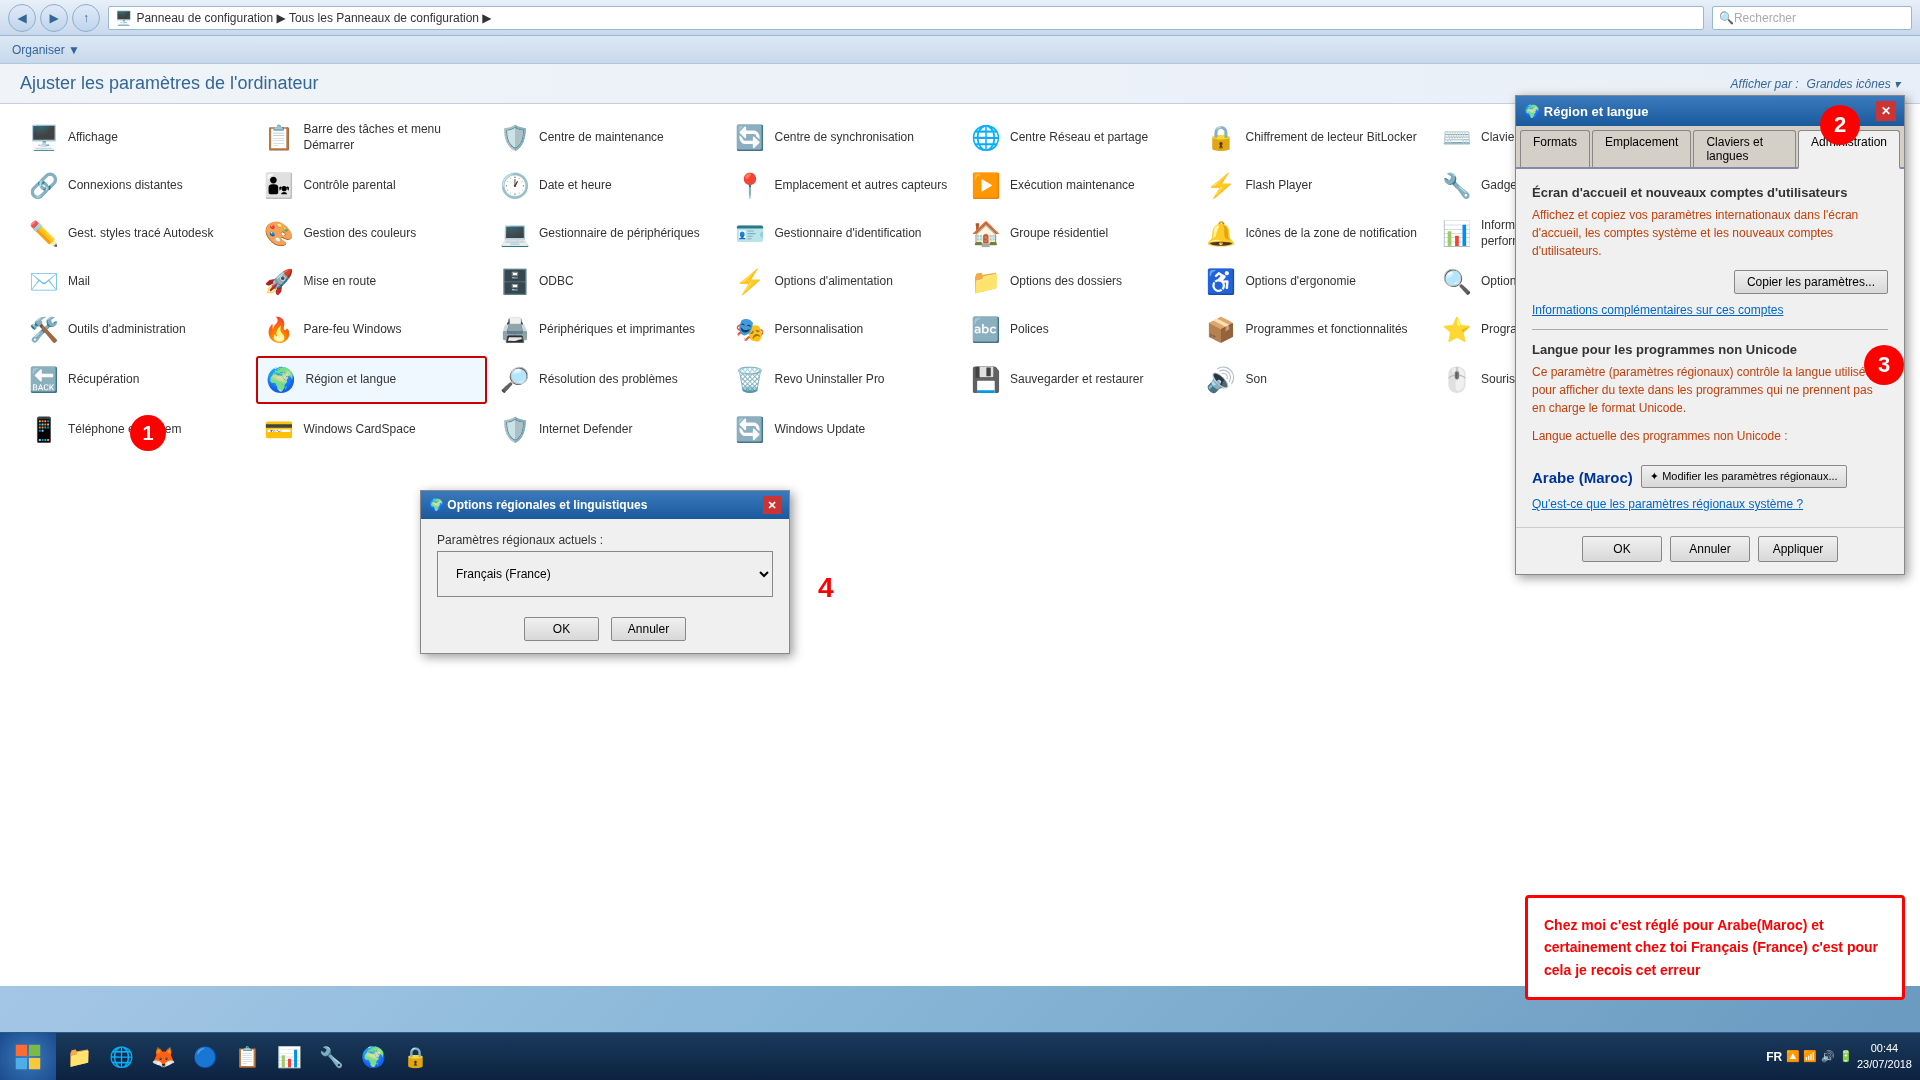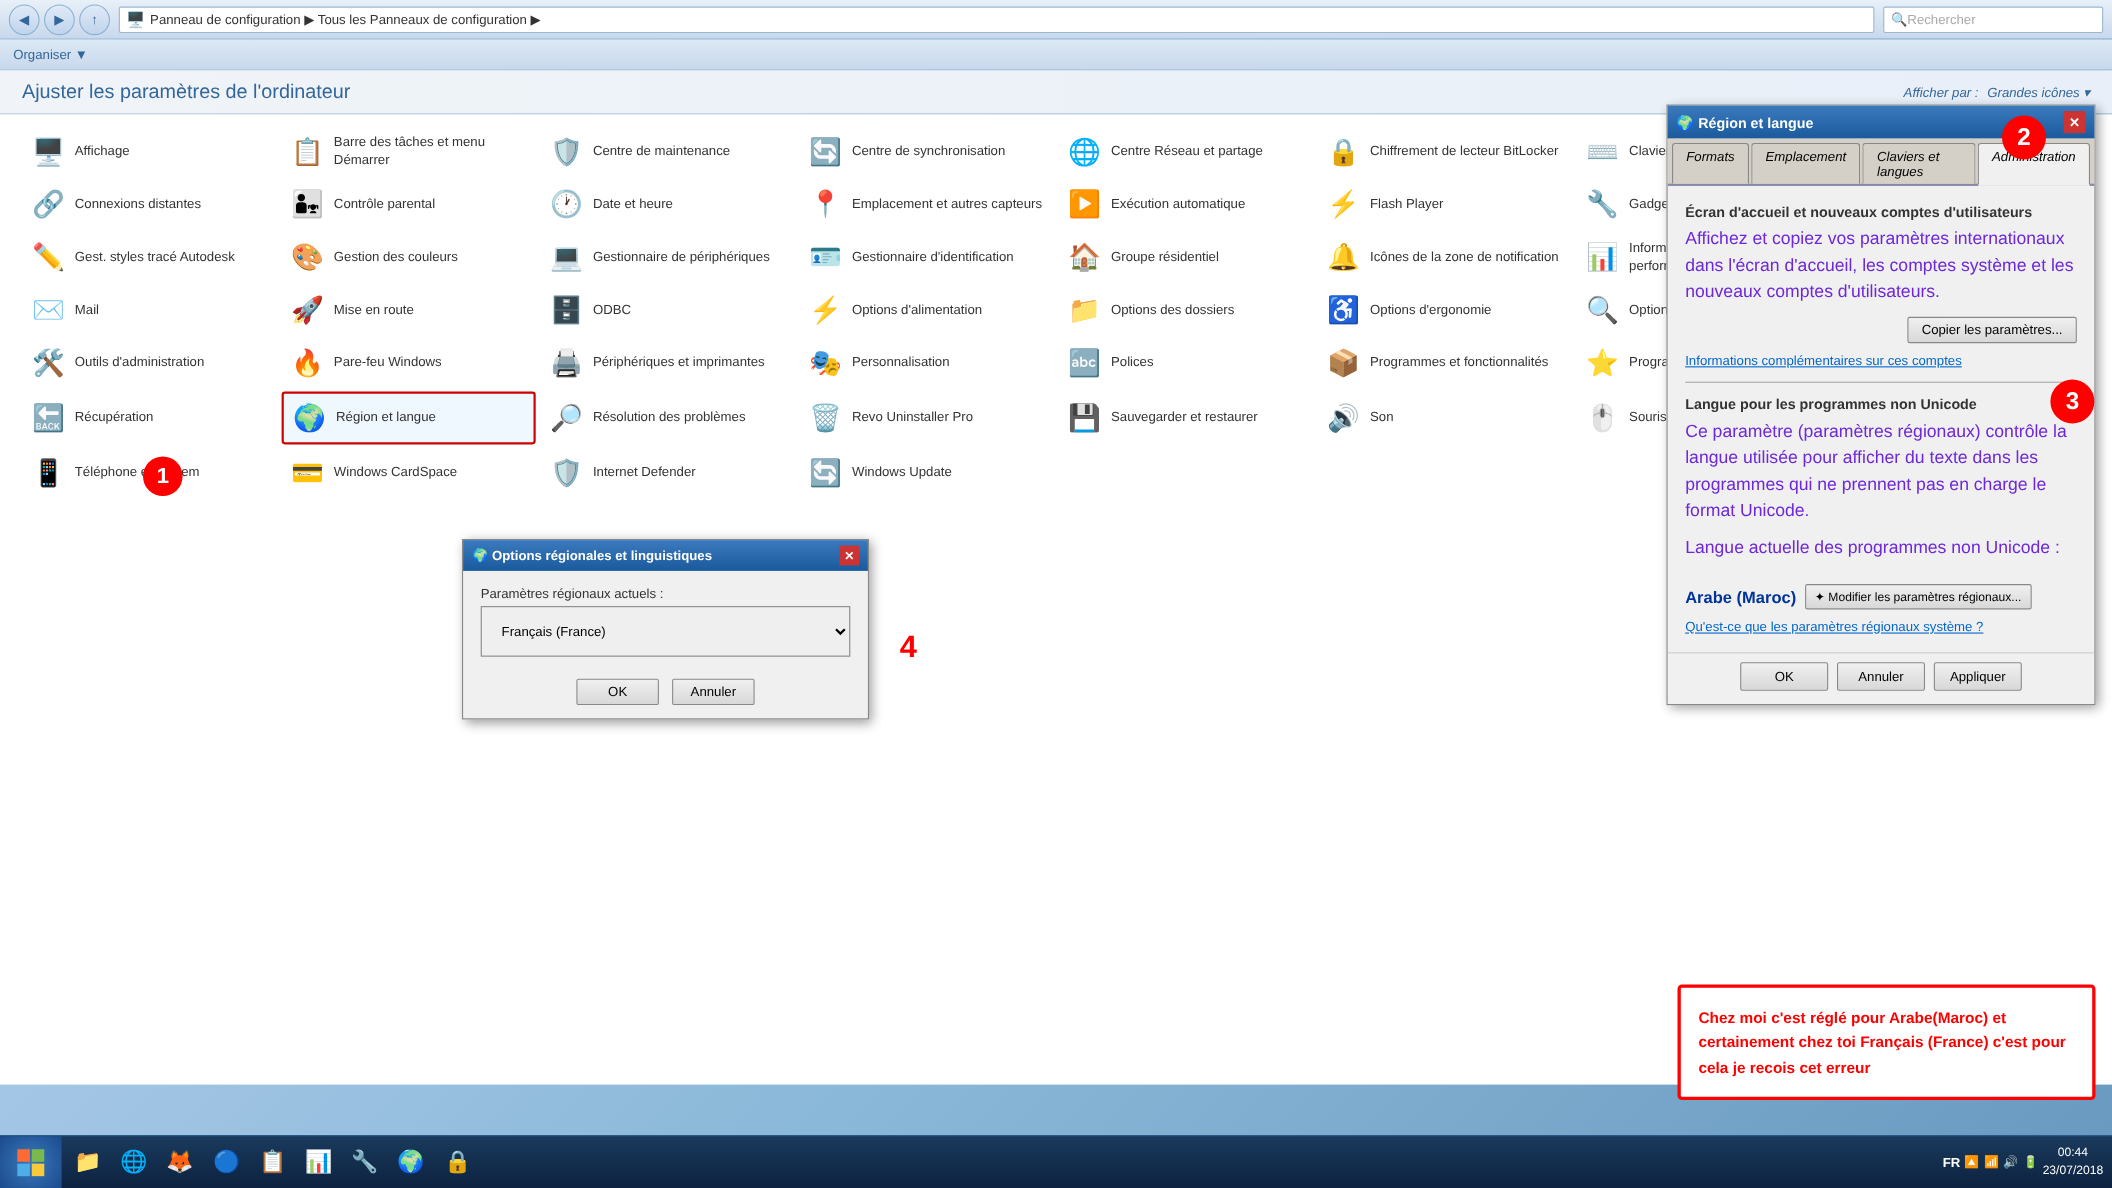--- a/index.html
+++ b/index.html
@@ -264,21 +264,20 @@
       color: white;
       font-weight: bold;
     }
 
     .dialog-tabs {
       display: flex;
       background: #d4d0c8;
       border-bottom: 2px solid #8888aa;
       padding: 4px 4px 0;
       gap: 2px;
-      font-style: italic;
     }
     .dialog-tab {
       padding: 4px 12px;
       background: #d4d0c8;
       border: 1px solid #888;
       border-bottom: none;
       font-size: 12px;
       cursor: pointer;
       border-radius: 3px 3px 0 0;
     }
@@ -293,22 +292,22 @@
     }
 
     .dialog-section-title {
       font-size: 13px;
       font-weight: bold;
       color: #333;
       margin-bottom: 6px;
     }
 
     .dialog-text {
-      font-size: 16px;
-      color: #6d28d9;
+      font-size: 12px;
+      color: #c2410c;
       line-height: 1.5;
       margin-bottom: 10px;
     }
 
     .dialog-btn {
       background: linear-gradient(to bottom, #f0f0f0, #d8d8d8);
       border: 1px solid #888;
       padding: 4px 12px;
       font-size: 12px;
       cursor: pointer;
@@ -569,21 +568,21 @@
         <div class="cp-item">
           <div class="cp-icon" style="font-size: 24px;">🕐</div>
           <div class="cp-label">Date et heure</div>
         </div>
         <div class="cp-item">
           <div class="cp-icon" style="font-size: 24px;">📍</div>
           <div class="cp-label">Emplacement et autres capteurs</div>
         </div>
         <div class="cp-item">
           <div class="cp-icon" style="font-size: 24px;">▶️</div>
-          <div class="cp-label">Exécution automatique</div>
+          <div class="cp-label">Exécution maintenance</div>
         </div>
         <div class="cp-item">
           <div class="cp-icon" style="font-size: 24px;">⚡</div>
           <div class="cp-label">Flash Player</div>
         </div>
         <div class="cp-item">
           <div class="cp-icon" style="font-size: 24px;">🔧</div>
           <div class="cp-label">Gadgets du Bureau</div>
         </div>
         <div class="cp-item">

